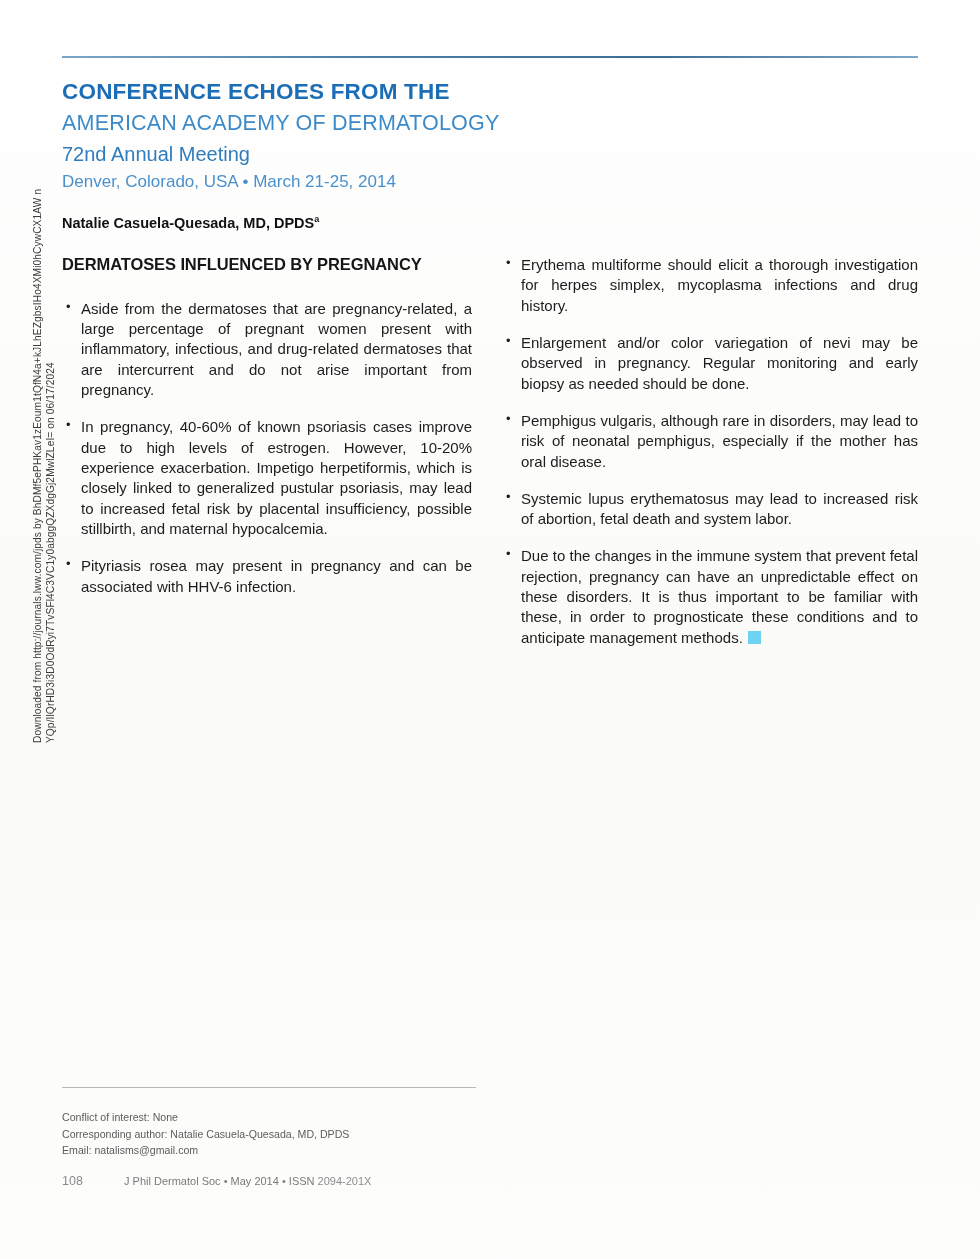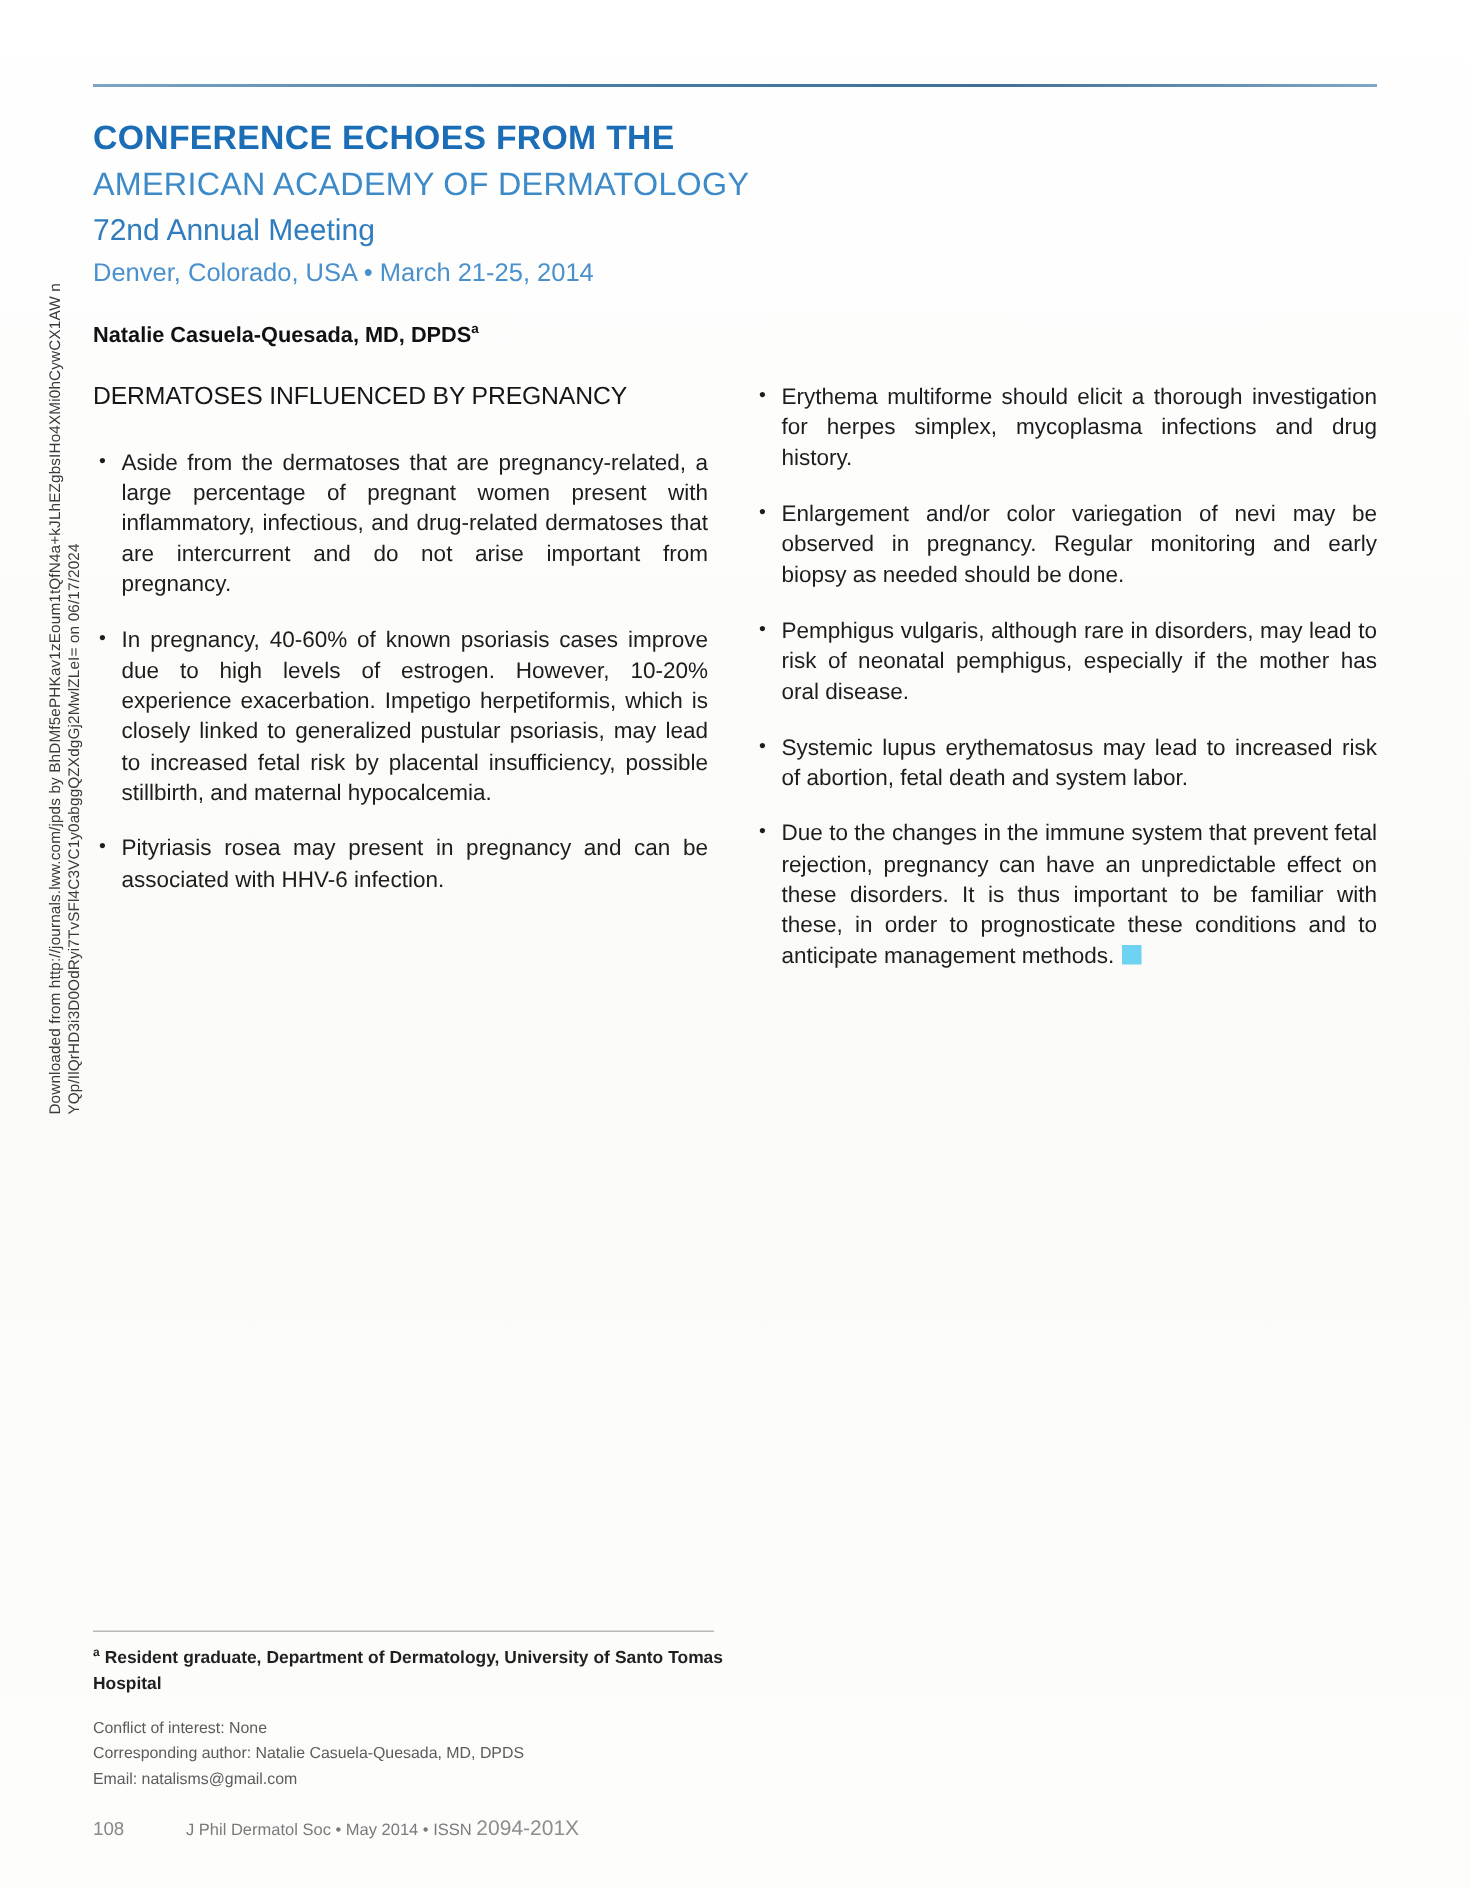--- a/index.html
+++ b/index.html
@@ -98,21 +98,21 @@
   }
   .col {
     position: absolute;
     top: 0;
   }
   .col-left  { left: 0px;   width: 410px; }
   .col-right { left: 440px; width: 416px; }
 
   .sec-head {
     font-size: 16.5px;
-    font-weight: normal;
+    font-weight: bold;
     color: #161616;
     letter-spacing: -0.1px;
     line-height: 1.2;
   }
   .sec-sub {
     font-size: 15px;
     font-weight: normal;
     color: #2a2a2a;
     line-height: 1.25;
     margin-top: 3px;
@@ -194,21 +194,21 @@
     color: #7a7a7a;
     white-space: nowrap;
   }
   .colophon .pageno {
     display: inline-block;
     width: 62px;
     font-size: 12.5px;
     color: #8a8a8a;
   }
   .colophon .issn {
-    font-size: 14px;
+    font-size: 11px;
     color: #8d8d8d;
   }
 
   
   .watermark {
     position: absolute;
     left: -236px;
     top: 450px;
     width: 560px;
     transform: rotate(-90deg);
@@ -260,21 +260,20 @@
         <li class="gap-lg">Pemphigus vulgaris, although rare in disorders, may lead to risk of neonatal pemphigus, especially if the mother has oral disease.</li>
         <li class="gap-lg">Systemic lupus erythematosus may lead to increased risk of abortion, fetal death and system labor.</li>
         <li class="gap-lg"><span>Due to the changes in the immune system that prevent fetal rejection, pregnancy can have an unpredictable effect on these disorders. It is thus important to be familiar with these, in order to prognosticate these conditions and to anticipate management methods.</span><span class="endmark"></span></li>
       </ul>
     </div>
 
   </div>
 
   <div class="footer-rule"></div>
   <div class="footer">
-    <div class="affil"><sup>a</sup> <span>Resident graduate, Department  of Dermatology, University of Santo Tomas Hospital</span></div>
     <div class="meta">
       <div>Conflict of interest: None</div>
       <div>Corresponding author:  Natalie Casuela-Quesada, MD, DPDS</div>
       <div>Email: natalisms@gmail.com</div>
     </div>
     <div class="colophon"><span class="pageno">108</span><span>J Phil Dermatol Soc • May 2014 • ISSN</span> <span class="issn">2094-201X</span></div>
   </div>
 
 </div>
 

